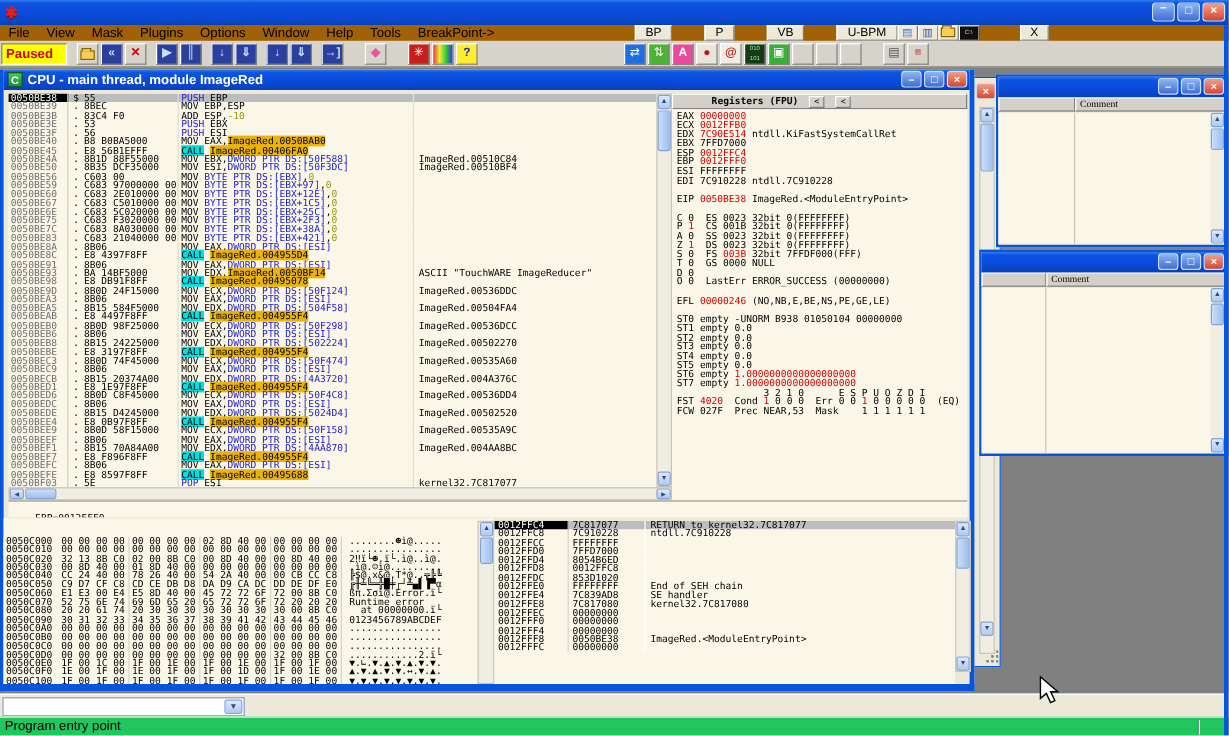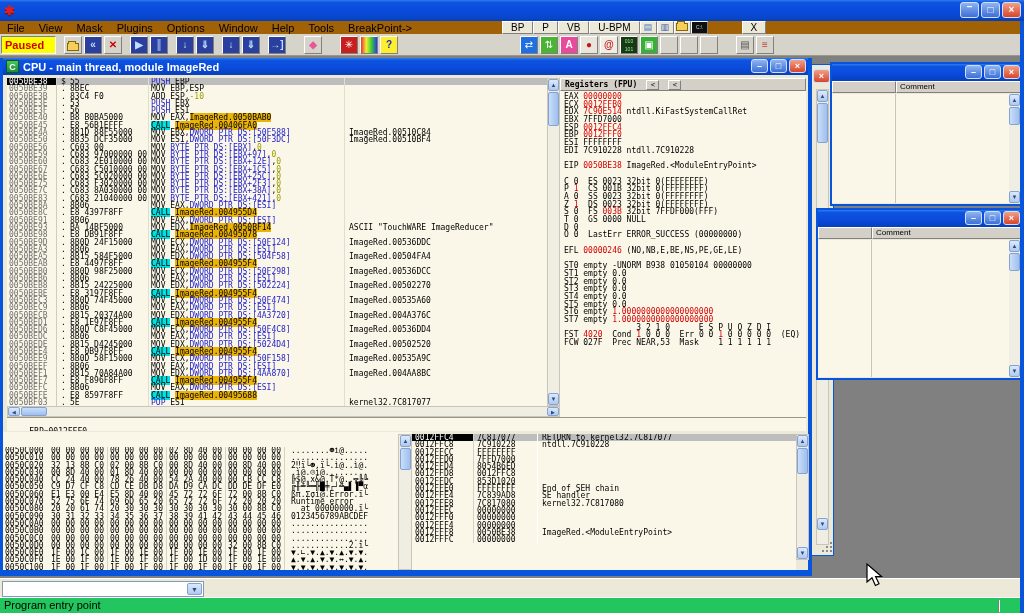--- a/index.html
+++ b/index.html
@@ -18,21 +18,21 @@
     background:linear-gradient(180deg,#8FB4F0,#3D6FD6); color:#fff; font-size:10px; line-height:14px;
     text-align:center; font-weight:bold; }
   .xpbtn.close { background:linear-gradient(180deg,#F0A088,#D8452A); }
   .xpbtn.mini  { line-height:8px; }
 
   .menubar { position:absolute; left:0; top:21px; width:1024px; height:14px; background:#a16207;
     display:flex; align-items:flex-end; font-size:11px; color:#000; }
   .mitem { padding:0 7px; height:13px; line-height:13px; }
   .menu-right { position:absolute; left:502px; top:0; height:13px; display:flex; align-items:stretch; }
   .mr-btn { border:1px solid; border-color:#fff #808080 #808080 #fff; background:#ECE9D8;
-    font-size:10px; line-height:11px; padding:0 8px; }
+    font-size:10px; line-height:11px; padding:0 8px;margin-left:27px; }
   .mr-icon { width:17px; border:1px solid; border-color:#fff #808080 #808080 #fff; background:#ECE9D8;
     font-size:9px; line-height:11px; text-align:center; }
   .mr-x { margin-left:34px; width:24px; }
 
   .toolbar { position:absolute; left:0; top:34px; width:1024px; height:22px; background:#D6D3CA;
     border-bottom:1px solid #9A968A; display:flex; align-items:center; }
   .paused-box { width:55px; height:18px; margin-left:1px; background:#FFFF00; border:1px solid;
     border-color:#808080 #fff #fff #808080; color:#D00000; font-weight:bold; font-size:11px;
     line-height:16px; padding-left:3px; }
   .tbtn { width:18px; height:18px; margin-left:2px; border:1px solid; border-color:#fff #808080 #808080 #fff;
@@ -103,21 +103,21 @@
   .dp-addr { width:46px; flex:none; padding-left:2px; }
   .dp-hexgrp { width:59px; flex:none; border-right:1px solid #D6D2C4; padding-left:2px; }
   .dp-ascii { flex:1; padding-left:6px; }
   .strow { display:flex; height:7.3px; }
   .strow.sel { background:#BDBDBD; }
   .st-addr { width:62px; flex:none; padding-left:3px; border-right:1px solid #D6D2C4; }
   .st-val  { width:64px; flex:none; padding-left:3px; border-right:1px solid #ffffff; }
   .st-comm { flex:1; padding-left:4px; }
 
   
-  .col-hdr { height:13px; display:flex; font-family:Liberation Sans, sans-serif; font-size:8px; }
+  .col-hdr { height:13px; display:flex; font-family:Liberation Serif, serif; font-size:8px; }
   .list-area { position:relative; background:#FBF7E8; }
   .vline { position:absolute; top:0; bottom:0; width:1px; background:#9A968A; }
 
   .grip { position:absolute; width:12px; height:12px;
     background-image:radial-gradient(circle at 3px 9px,#8a8a8a 1px,transparent 1.4px),
       radial-gradient(circle at 7px 9px,#8a8a8a 1px,transparent 1.4px),
       radial-gradient(circle at 7px 5px,#8a8a8a 1px,transparent 1.4px),
       radial-gradient(circle at 11px 9px,#8a8a8a 1px,transparent 1.4px),
       radial-gradient(circle at 11px 5px,#8a8a8a 1px,transparent 1.4px),
       radial-gradient(circle at 11px 1px,#8a8a8a 1px,transparent 1.4px); }
@@ -248,21 +248,21 @@
     <span class="sb-thumb" style="top:13px;height:34px;"></span>
     <span class="sb-btn" style="bottom:0;">▼</span>
   </div>
 
   <div class="sb" style="left:7px;top:406px;width:553px;height:11px;z-index:3;">
     <span class="sbh-btn" style="left:0;">◀</span>
     <span class="sbh-thumb" style="left:13px;width:26px;"></span>
     <span class="sbh-btn" style="right:0;">▶</span>
   </div>
 
-  <div class="reg-header gray3d" style="z-index:3;">
+  <div class="reg-header gray3d" style="z-index:3;padding-left:28px;">
     <span class="lbl">Registers (FPU)</span>
     <span class="chev">&lt;</span>
     <span class="chev" style="margin-right:6px;">&lt;</span>
   </div>
   <div class="pane" id="registers-pane" style="left:560px;top:91px;width:246px;height:339px;line-height:7.7px;padding:2px 0 0 4px;z-index:3;"><div class="rline"><span>EAX </span><span class="red">00000000</span></div><div class="rline"><span>ECX </span><span class="red">0012FFB0</span></div><div class="rline"><span>EDX </span><span class="red">7C90E514</span><span> ntdll.KiFastSystemCallRet</span></div><div class="rline"><span>EBX 7FFD7000</span></div><div class="rline"><span>ESP </span><span class="red">0012FFC4</span></div><div class="rline"><span>EBP </span><span class="red">0012FFF0</span></div><div class="rline"><span>ESI FFFFFFFF</span></div><div class="rline"><span>EDI 7C910228 ntdll.7C910228</span></div><div class="rline">&nbsp;</div><div class="rline"><span>EIP </span><span class="red">0050BE38</span><span> ImageRed.&lt;ModuleEntryPoint&gt;</span></div><div class="rline">&nbsp;</div><div class="rline"><span>C 0  ES 0023 32bit 0(FFFFFFFF)</span></div><div class="rline"><span>P </span><span class="red">1</span><span>  CS 001B 32bit 0(FFFFFFFF)</span></div><div class="rline"><span>A 0  SS 0023 32bit 0(FFFFFFFF)</span></div><div class="rline"><span>Z </span><span class="red">1</span><span>  DS 0023 32bit 0(FFFFFFFF)</span></div><div class="rline"><span>S 0  FS </span><span class="red">003B</span><span> 32bit 7FFDF000(FFF)</span></div><div class="rline"><span>T 0  GS 0000 NULL</span></div><div class="rline"><span>D 0</span></div><div class="rline"><span>O 0  LastErr ERROR_SUCCESS (00000000)</span></div><div class="rline">&nbsp;</div><div class="rline"><span>EFL </span><span class="red">00000246</span><span> (NO,NB,E,BE,NS,PE,GE,LE)</span></div><div class="rline">&nbsp;</div><div class="rline"><span>ST0 empty -UNORM B938 01050104 00000000</span></div><div class="rline"><span>ST1 empty 0.0</span></div><div class="rline"><span>ST2 empty 0.0</span></div><div class="rline"><span>ST3 empty 0.0</span></div><div class="rline"><span>ST4 empty 0.0</span></div><div class="rline"><span>ST5 empty 0.0</span></div><div class="rline"><span>ST6 empty </span><span class="red">1.0000000000000000000</span></div><div class="rline"><span>ST7 empty </span><span class="red">1.0000000000000000000</span></div><div class="rline"><span>               3 2 1 0      E S P U O Z D I</span></div><div class="rline"><span>FST </span><span class="red">4020</span><span>  Cond </span><span class="red">1</span><span> 0 0 0  Err 0 0 </span><span class="red">1</span><span> 0 0 0 0 0  (EQ)</span></div><div class="rline"><span>FCW 027F  Prec NEAR,53  Mask    1 1 1 1 1 1</span></div></div>
 
   <div class="pane" style="left:7px;top:417px;width:799px;height:14px;border-top:1px solid #9A968A;padding:3px 0 0 3px;z-index:3;">
     <span>EBP=0012FFF0</span>
   </div>
 

